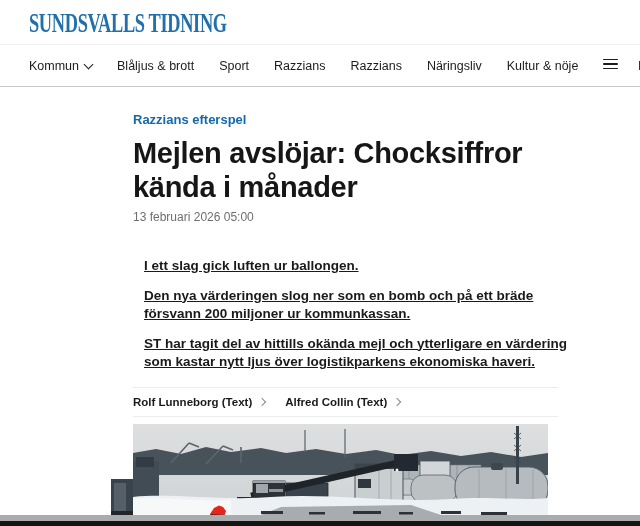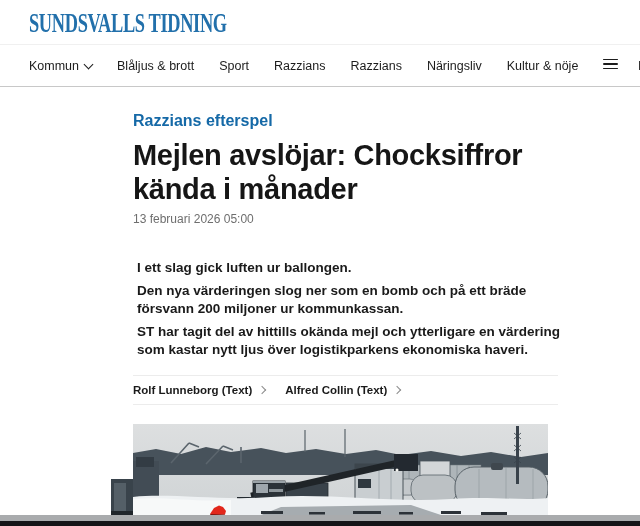--- a/index.html
+++ b/index.html
@@ -27,31 +27,31 @@
   .chev-down{
     width:6px;height:6px;border-right:1.5px solid #1c1c1c;border-bottom:1.5px solid #1c1c1c;
     transform:rotate(45deg);margin-top:-3px;
   }
   .nav-more{display:flex;align-items:flex-start;gap:20px;font-weight:700;cursor:pointer;}
   .menu-icon{display:flex;flex-direction:column;gap:3px;width:15px;}
   .menu-icon div{height:1.6px;background:#1c1c1c;border-radius:1px;}
   
   .article{position:absolute;left:133px;top:88px;width:455px;}
   .kicker{
-    display:inline-block;margin-top:24px;font-size:16px;font-weight:700;
+    display:inline-block;margin-top:24px;font-size:13px;font-weight:700;
     color:#1569a7;cursor:pointer;
   }
   h1.headline{
     margin:8px 0 0 0;width:440px;
     font-size:29px;line-height:34px;font-weight:700;letter-spacing:-0.3px;
     color:#161616;
   }
   .pubdate{display:block;margin-top:6px;font-size:12px;color:#6e6e6e;}
   .lead{margin-top:33px;width:455px;font-size:13.5px;line-height:18.5px;font-weight:700;color:#1a1a1a;}
-  .lead p{margin:4px;}
+  .lead p{margin:11px;text-decoration:underline;}
   .byline-bar{
     margin-top:15px;width:425px;
     border-top:1px solid #ececec;border-bottom:1px solid #ececec;
     padding:8px 0;display:flex;gap:20px;align-items:center;
   }
   .byline{display:flex;align-items:center;gap:7px;font-size:11.5px;font-weight:700;color:#1a1a1a;cursor:pointer;white-space:nowrap;}
   .chev-right{
     width:5px;height:5px;border-right:1.5px solid #8a8a8a;border-top:1.5px solid #8a8a8a;
     transform:rotate(45deg);margin-top:1px;
   }

